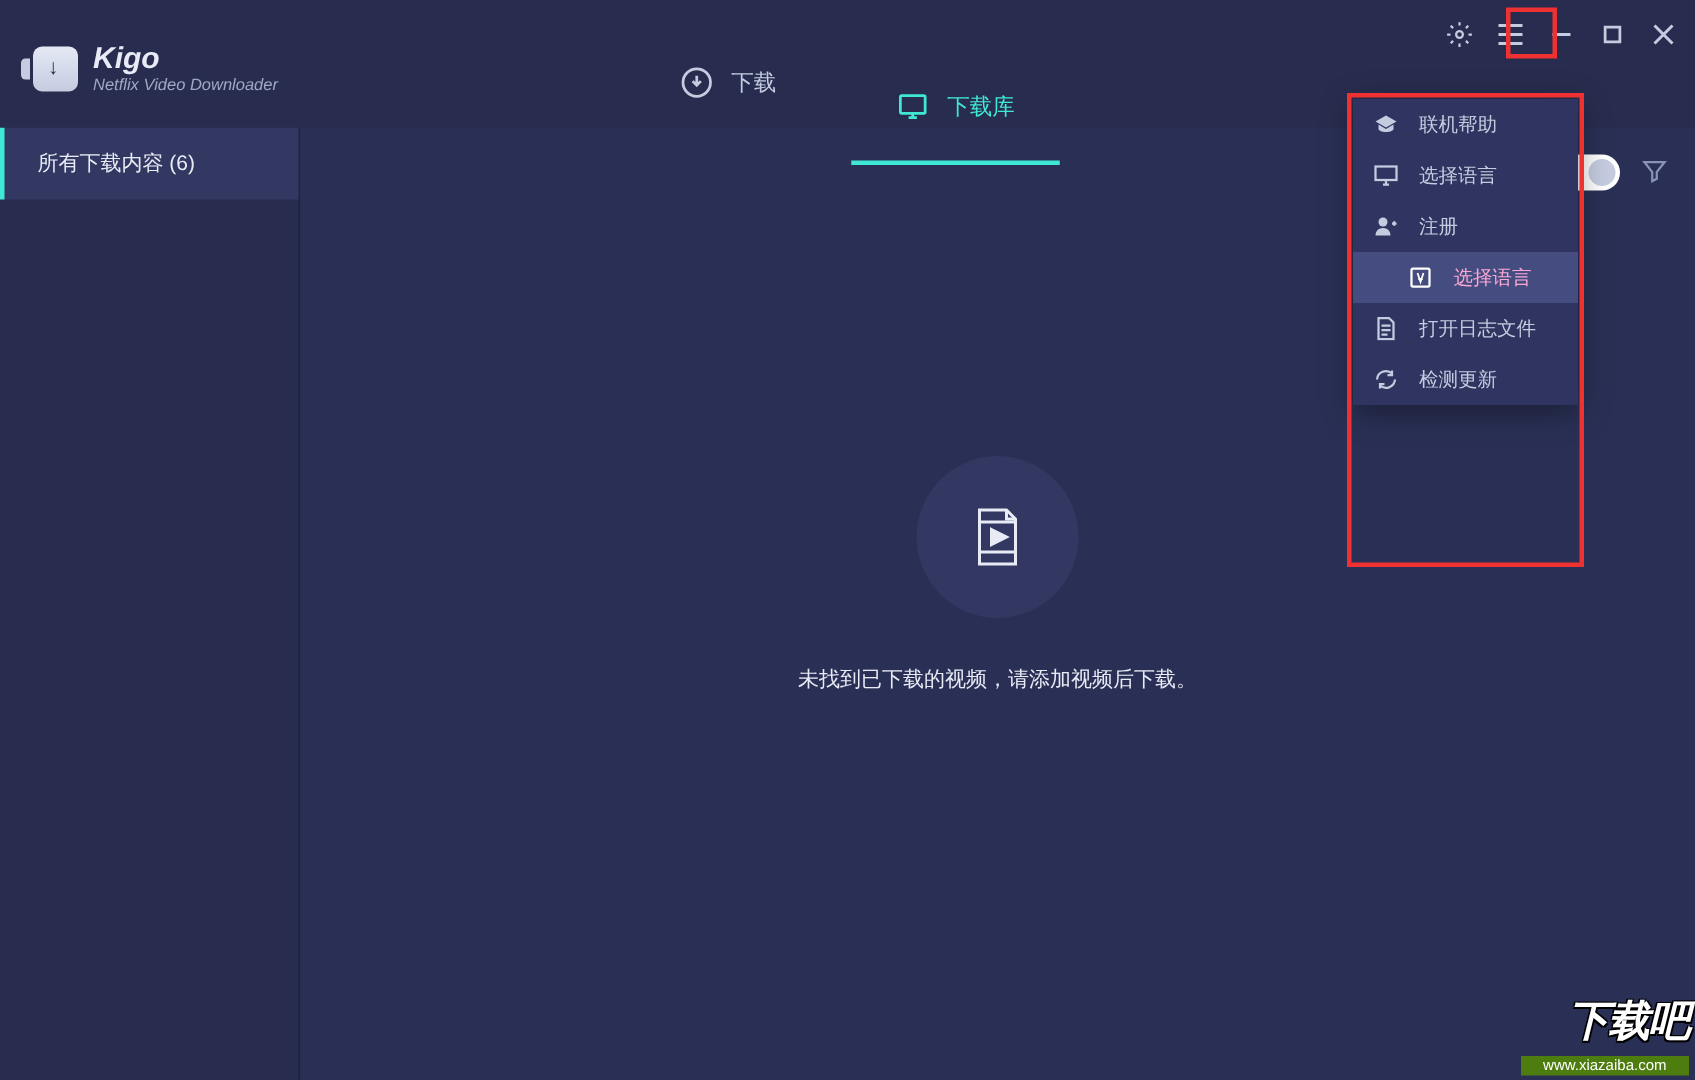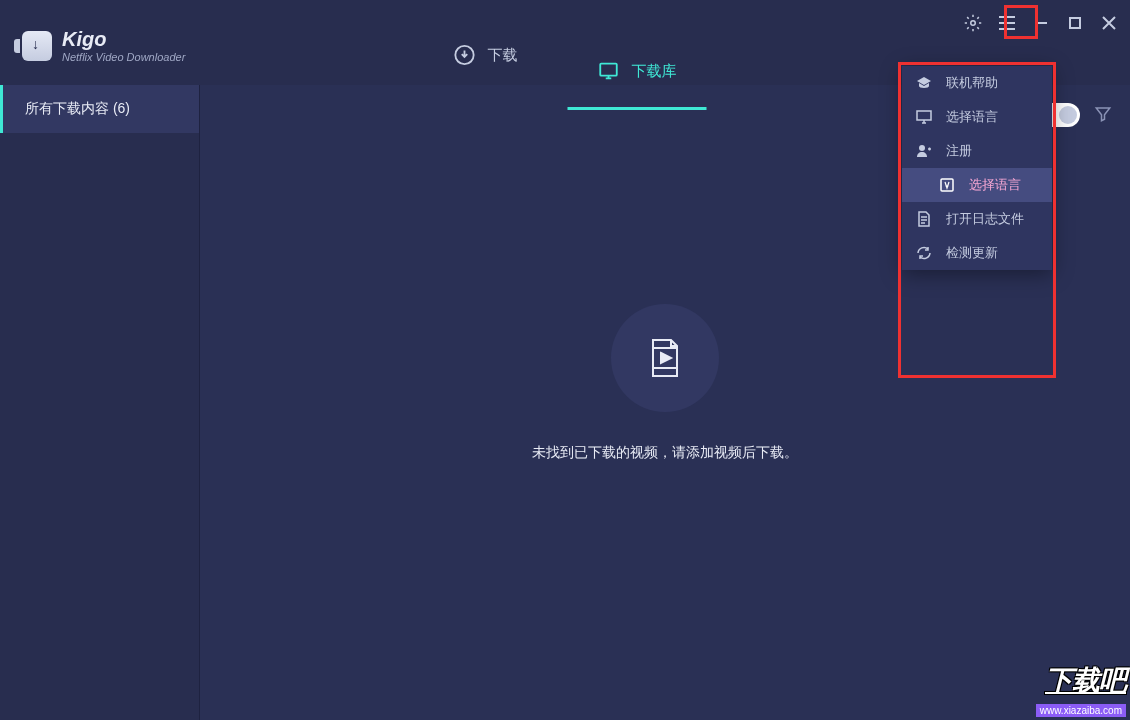--- a/index.html
+++ b/index.html
@@ -252,27 +252,26 @@
       text-align: right;
       z-index: 20;
     }
     .watermark-main {
       font-size: 28px;
       font-weight: 900;
       color: #fff;
       font-style: italic;
       text-shadow: 1px 1px 0 #000, -1px -1px 0 #000, 1px -1px 0 #000, -1px 1px 0 #000;
       letter-spacing: -1px;
-      text-decoration: underline;
     }
     .watermark-url {
       font-size: 10px;
       color: #fff;
-      background: #8b5cf6;
-      padding: 1px 4px;
+      background: #4d7c0f;
+      padding: 1px 15px;
       display: inline-block;
     }
     svg { display: block; }
   </style>
 </head>
 <body>
 
 <div class="titlebar">
   <div class="logo-area">
     <div class="logo-icon">

